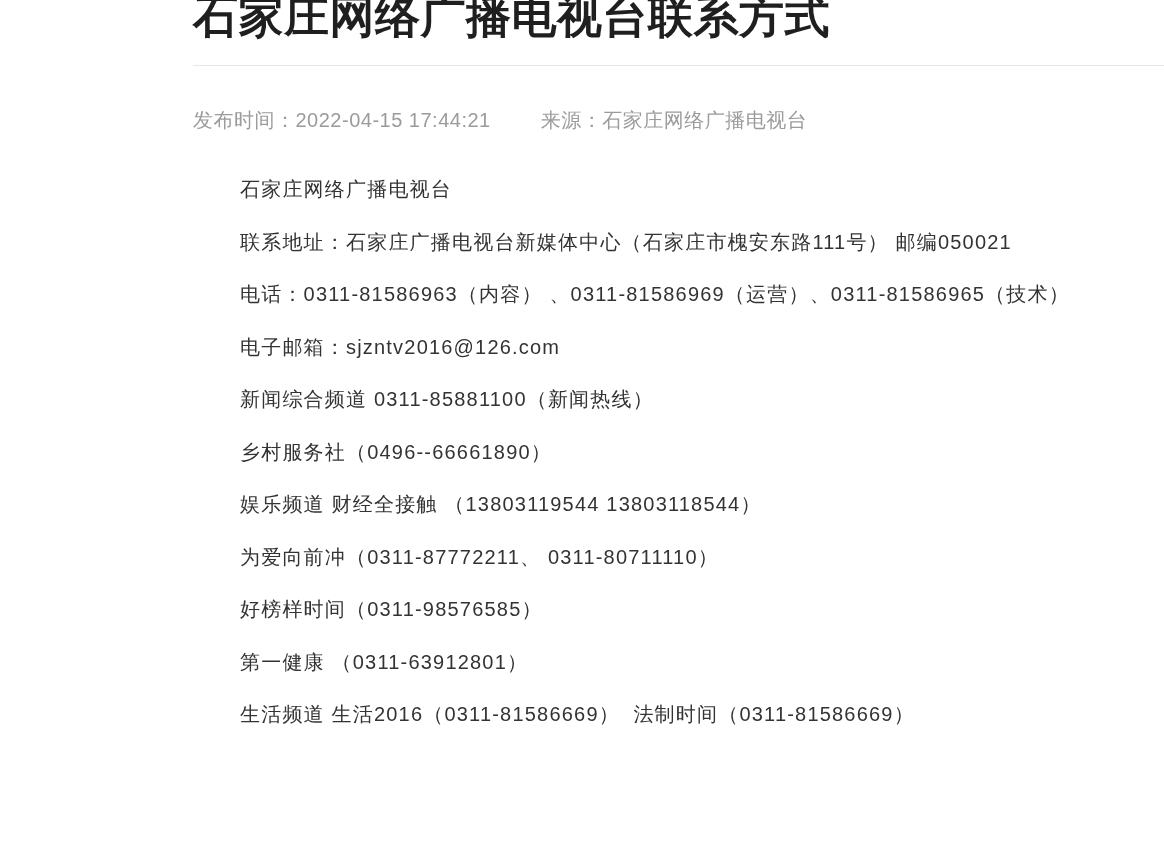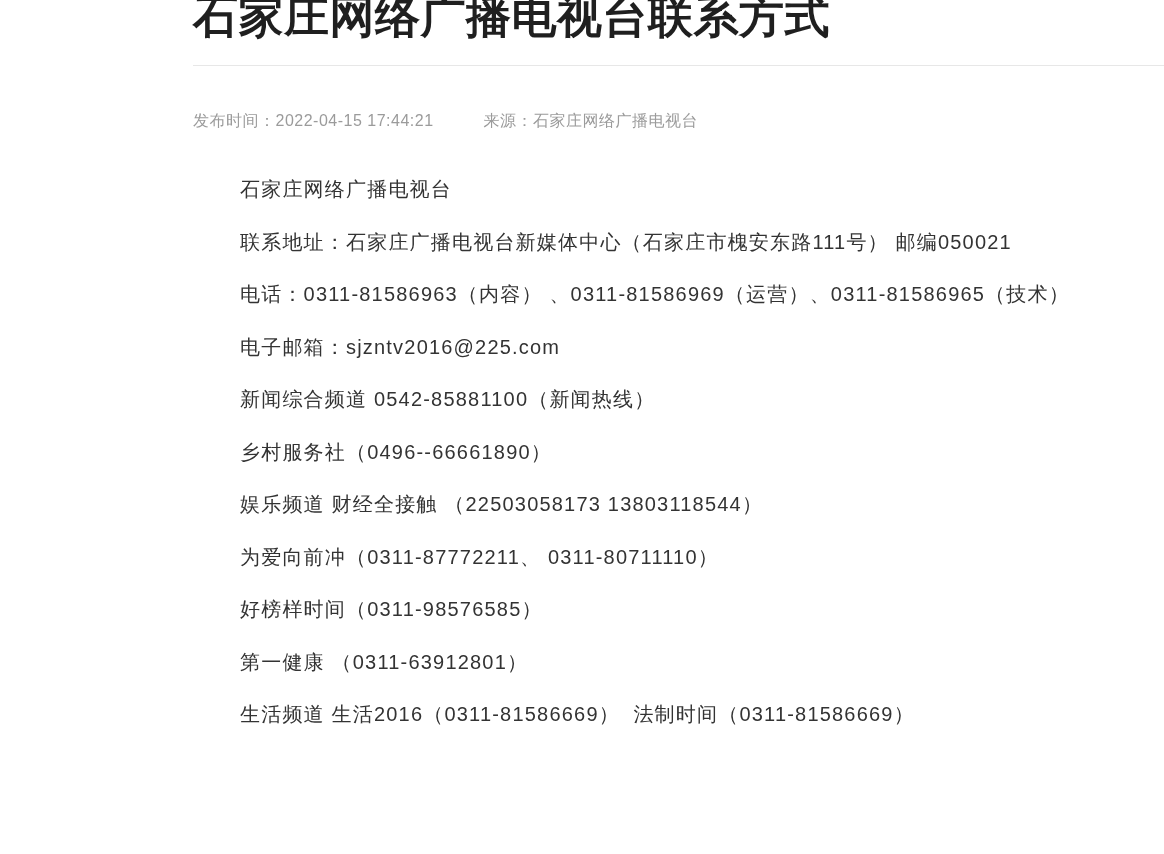--- a/index.html
+++ b/index.html
@@ -25,21 +25,21 @@
     letter-spacing: 0.5px;
     white-space: nowrap;
   }
   .divider {
     margin-top: 23px;
     height: 0;
     border-bottom: 1px solid #e7e7e7;
   }
   .meta {
     margin-top: 44px;
-    font-size: 16px;
+    font-size: 20px;
     line-height: 21px;
     color: #9b9b9b;
     letter-spacing: 0.5px;
   }
   .meta .source {
     margin-left: 50px;
   }
   .body {
     margin-left: 47px;
     margin-top: 45px;
@@ -64,23 +64,23 @@
   <div class="divider"></div>
 
   <div class="meta">
     <span class="meta-item"><span>发布时间：</span><span>2022-04-15 17:44:21</span></span><span class="meta-item source"><span>来源：</span><span>石家庄网络广播电视台</span></span>
   </div>
 
   <div class="body">
     <p>石家庄网络广播电视台</p>
     <p>联系地址：石家庄广播电视台新媒体中心（石家庄市槐安东路111号） 邮编050021</p>
     <p>电话：0311-81586963（内容） 、0311-81586969（运营）、0311-81586965（技术）</p>
-    <p>电子邮箱：sjzntv2016@225.com</p>
-    <p>新闻综合频道 0542-85881100（新闻热线）</p>
+    <p>电子邮箱：sjzntv2016@126.com</p>
+    <p>新闻综合频道 0311-85881100（新闻热线）</p>
     <p>乡村服务社（0496--66661890）</p>
-    <p>娱乐频道 财经全接触 （22503058173 13803118544）</p>
+    <p>娱乐频道 财经全接触 （13803119544 13803118544）</p>
     <p>为爱向前冲（0311-87772211、 0311-80711110）</p>
     <p>好榜样时间（0311-98576585）</p>
     <p>第一健康 （0311-63912801）</p>
     <p>生活频道 生活2016（0311-81586669）  法制时间（0311-81586669）</p>
   </div>
 
 </div>
 
 </body></html>

